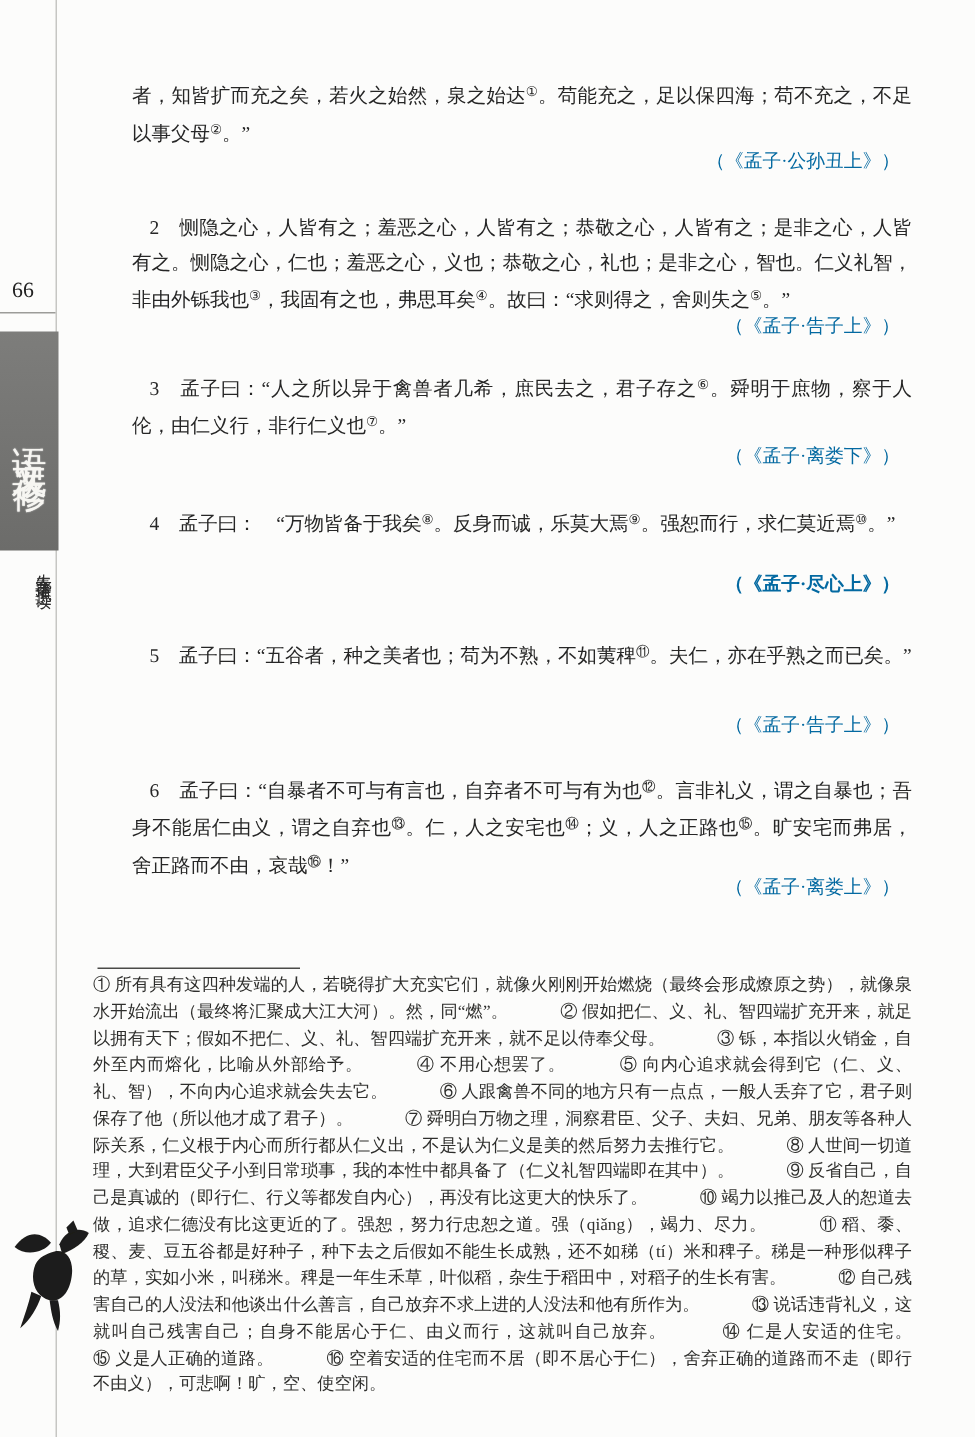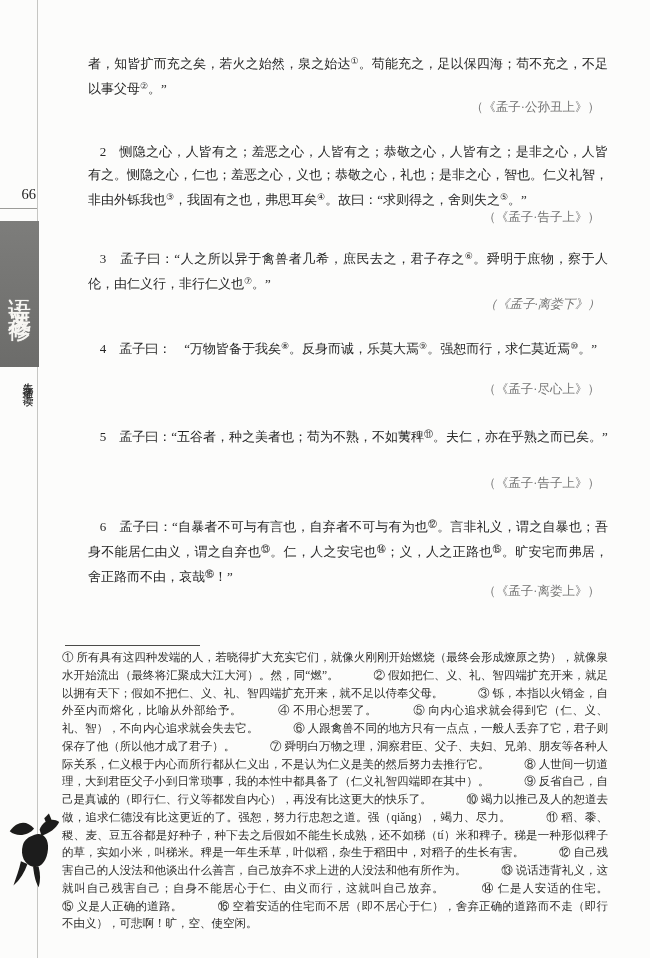--- a/index.html
+++ b/index.html
@@ -9,21 +9,21 @@
     background:#fcfcfb;
     overflow:hidden;
     font-family:"Liberation Serif","DejaVu Serif",serif;
     color:#262626;
   }
   
   .edge-line{position:absolute;left:37px;top:0;width:1px;height:958px;background:#c6c6c3;}
   
   .page-number{
     position:absolute;left:8px;top:186px;width:28px;
-    text-align:right;font-size:14.5px;color:#222;
+    text-align:left;font-size:14.5px;color:#222;
   }
   .pageno-rule{position:absolute;left:0;top:208px;width:37px;height:1px;background:#9c9c99;}
   
   .series-banner{
     position:absolute;left:0;top:221px;width:39px;height:146px;
     background:linear-gradient(180deg,#7d7d7b,#6c6c6a);
     display:flex;align-items:center;justify-content:center;
   }
   .series-title{
     writing-mode:vertical-rl;text-orientation:upright;
@@ -40,30 +40,30 @@
   
   .content{position:absolute;left:62px;top:0;width:548px;height:828px;}
   .passage{
     position:absolute;left:26px;width:520px;margin:0;
     font-size:13px;line-height:23px;text-align:justify;color:#262626;
   }
   .passage.numbered{text-indent:0.9em;}
   .passage sup{font-size:9px;vertical-align:4px;}
   .citation{
     position:absolute;right:10px;margin:0;
-    font-size:12.5px;line-height:16px;color:#737373;white-space:nowrap;
+    font-size:12.5px;line-height:16px;color:#0369a1;white-space:nowrap;
   }
   .intro{top:50px;}
   .cite-1{top:99px;}
   .sec-p-2{top:140px;}
   .cite-2{top:209px;}
   .sec-p-3{top:245px;}
-  .cite-3{top:296px;font-style:italic;}
+  .cite-3{top:296px;}
   .sec-p-4{top:335px;}
-  .cite-4{top:381px;}
+  .cite-4{top:381px;font-weight:bold;}
   .sec-p-5{top:423px;}
   .cite-5{top:475px;}
   .sec-p-6{top:513px;}
   .cite-6{top:583px;}
   .fn-divider{position:absolute;left:3px;top:645px;width:135px;height:1px;background:#4a4a48;}
   .footnotes{
     position:absolute;left:0;top:649px;width:546px;margin:0;
     font-size:11.5px;line-height:17.75px;text-align:justify;color:#2e2e2c;
   }
 </style>

